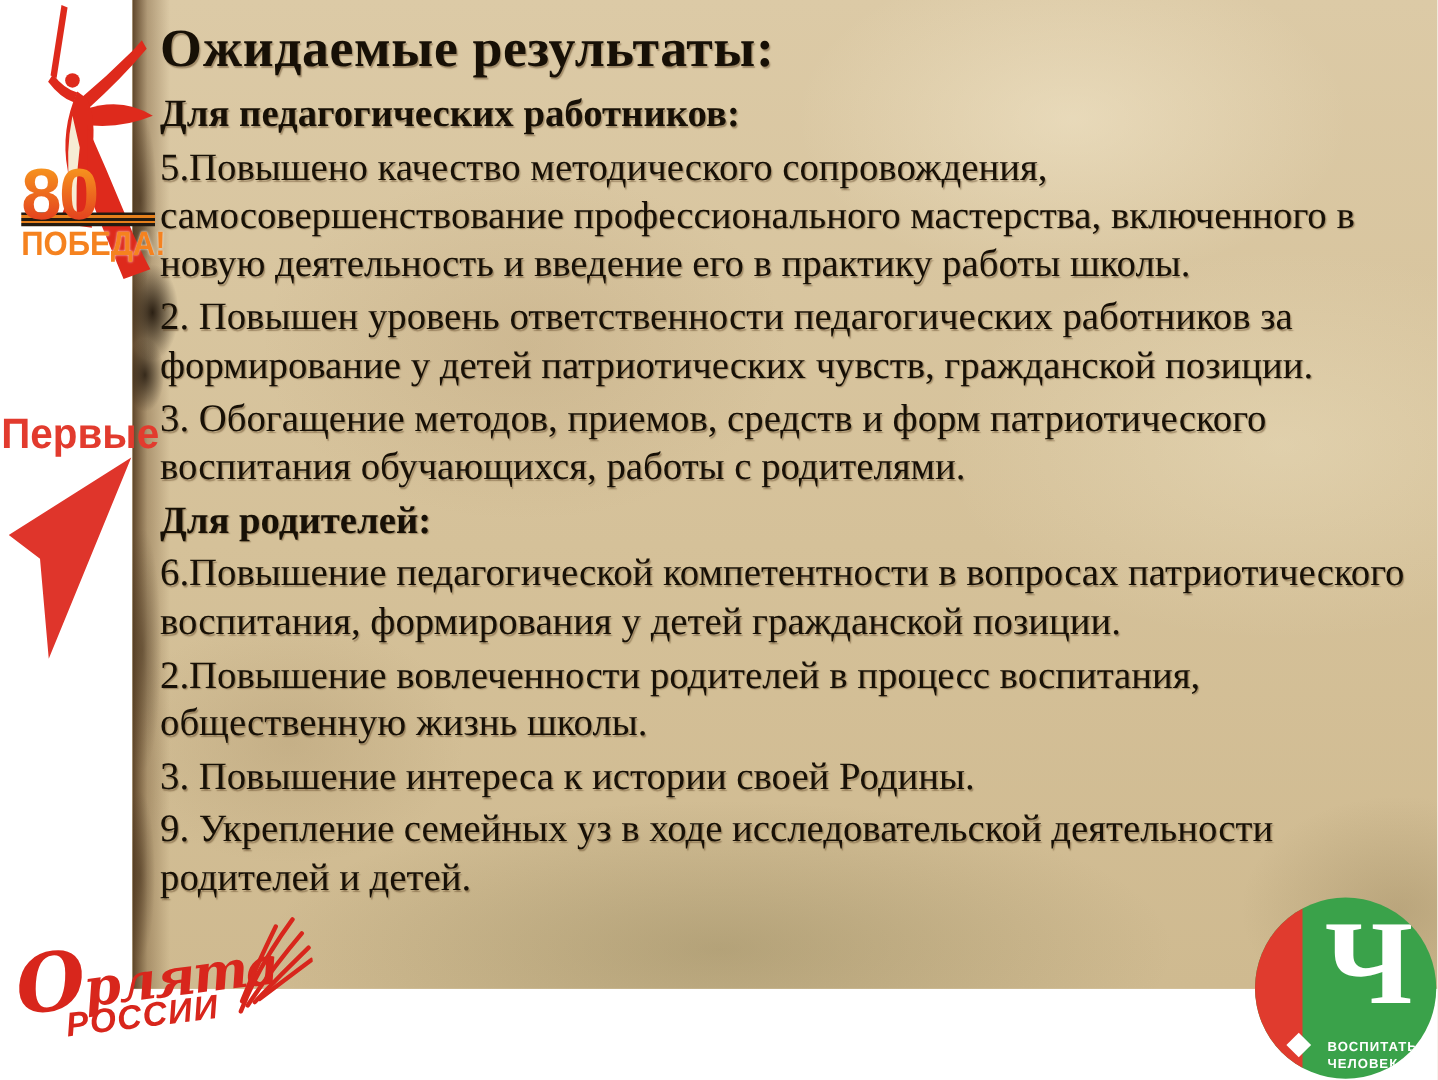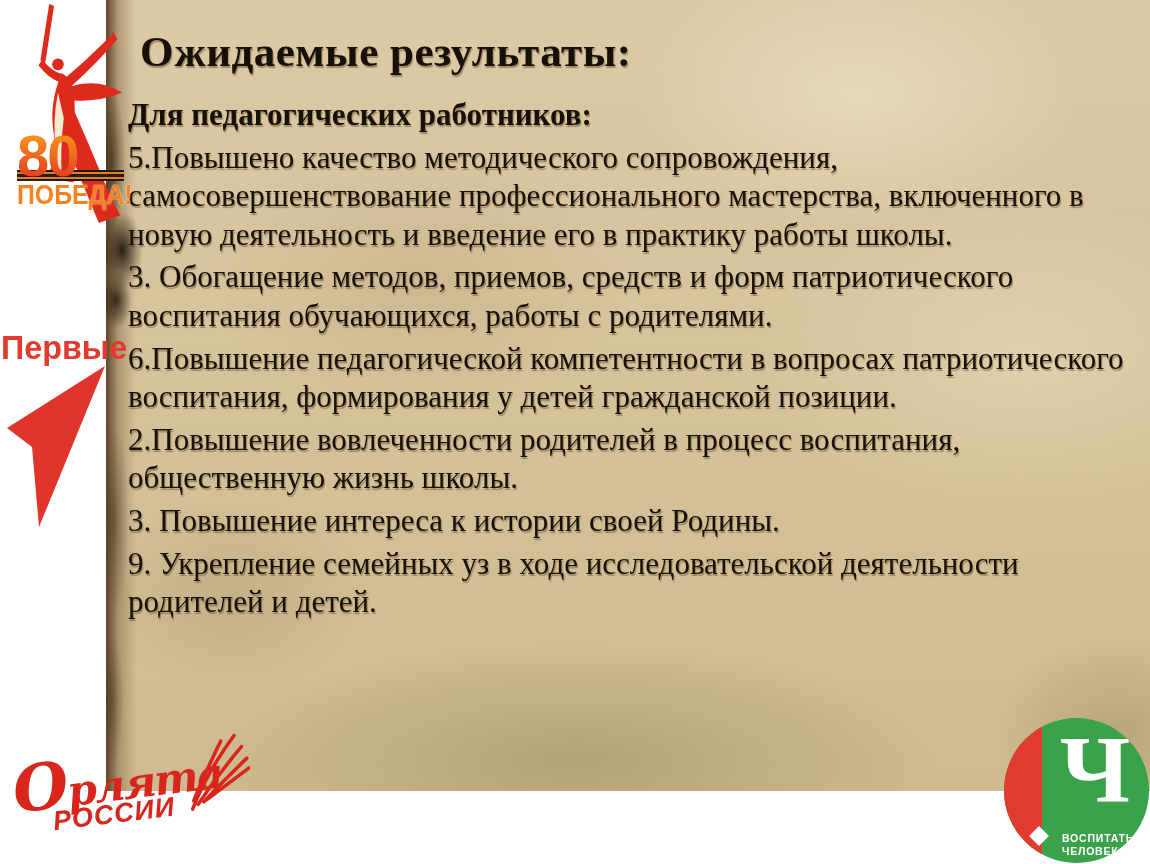--- a/index.html
+++ b/index.html
@@ -29,21 +29,21 @@
       radial-gradient(ellipse 20px 130px at 8px 520px, rgba(50,32,14,.4), transparent 75%),
       radial-gradient(ellipse 16px 90px at 6px 700px, rgba(50,32,14,.38), transparent 75%),
       linear-gradient(to right, rgba(74,48,22,.85), rgba(96,66,34,.35) 12px, rgba(96,66,34,0) 30px);
   }
   
   .textblock{
     position:absolute;left:124px;top:8px;width:1018px;color:#171006;
     text-shadow:1px 1.5px 1px rgba(86,60,28,.45);
   }
   .textblock h1{
-    margin:16px;font-size:43px;line-height:56px;font-weight:bold;letter-spacing:.5px;
+    margin:4px;font-size:43px;line-height:56px;font-weight:bold;letter-spacing:.5px;
   }
   .textblock p{margin:4px;font-size:31px;line-height:38.6px;font-weight:normal;}
   .textblock p.hd{font-weight:bold;}
   
   .v80{position:absolute;left:17px;top:0;width:112px;height:232px;}
   .v80 .statue{position:absolute;left:2px;top:0;width:112px;height:230px;}
   .v80 .ribbon{
     position:absolute;left:0;top:170px;width:107px;height:11px;
     background:linear-gradient(180deg,#241a10 0 20%,#e57f1c 20% 40%,#241a10 40% 60%,#e57f1c 60% 80%,#241a10 80% 100%);
   }
@@ -98,21 +98,23 @@
 <body>
 
 <div class="stage">
 
   <div class="parchment"></div>
 
   <div class="textblock">
     <h1>Ожидаемые результаты:</h1>
     <p class="hd">Для педагогических работников:</p>
     <p>5.Повышено качество методического сопровождения, самосовершенствование профессионального мастерства, включенного в новую деятельность и введение его в практику работы школы.</p>
+    <p>2. Повышен уровень ответственности педагогических работников за формирование у детей патриотических чувств, гражданской позиции.</p>
     <p>3. Обогащение методов, приемов, средств и форм патриотического воспитания обучающихся, работы с родителями.</p>
+    <p class="hd">Для родителей:</p>
     <p>6.Повышение педагогической компетентности в вопросах патриотического воспитания, формирования у детей гражданской позиции.</p>
     <p>2.Повышение вовлеченности родителей в процесс воспитания, общественную жизнь школы.</p>
     <p>3. Повышение интереса к истории своей Родины.</p>
     <p>9. Укрепление семейных уз в ходе исследовательской деятельности родителей и детей.</p>
   </div>
 
   <div class="v80">
     <svg class="statue" viewBox="0 0 115 230">
       <g fill="#de2a1c">
         <path d="M31,1 l5,2 -9,58 -5,-2 z"></path>

